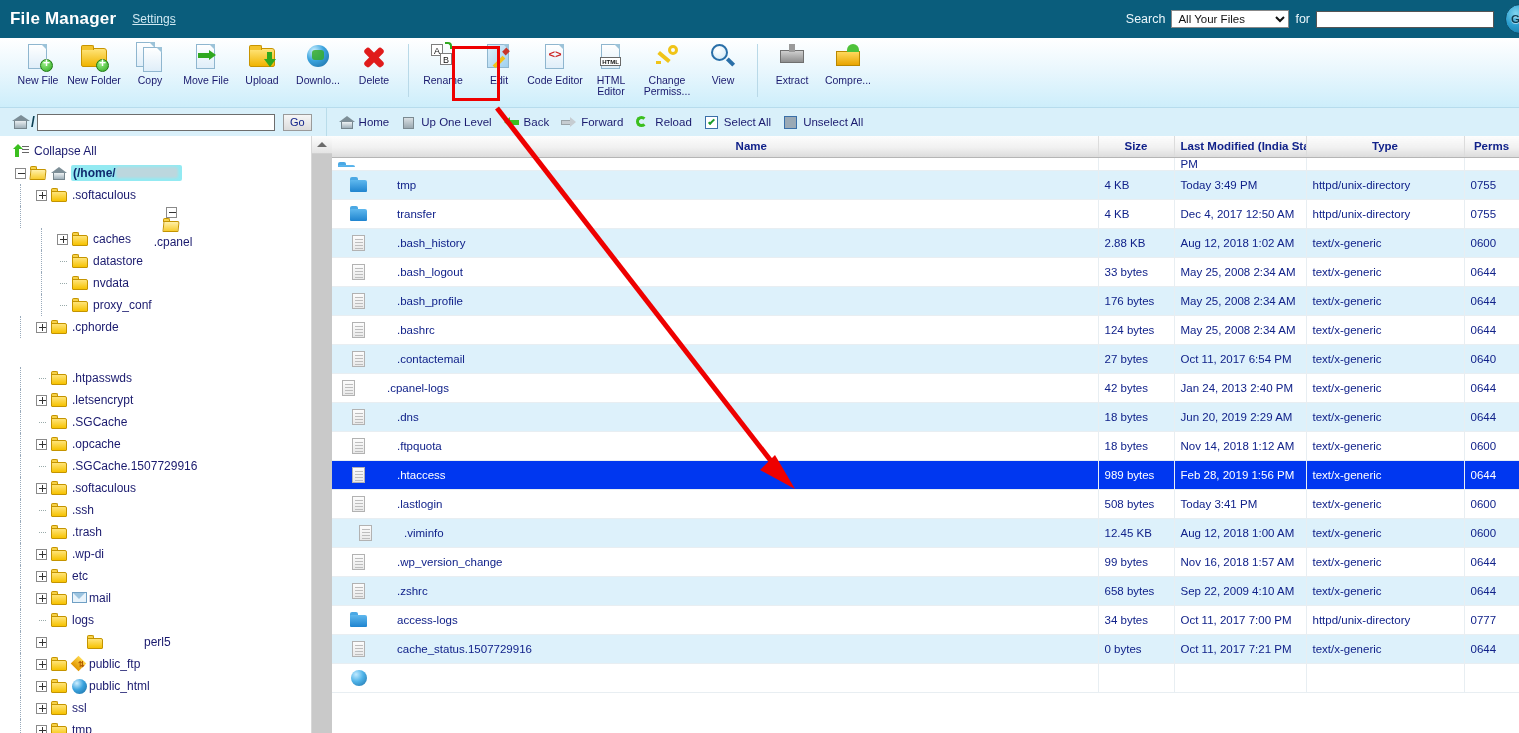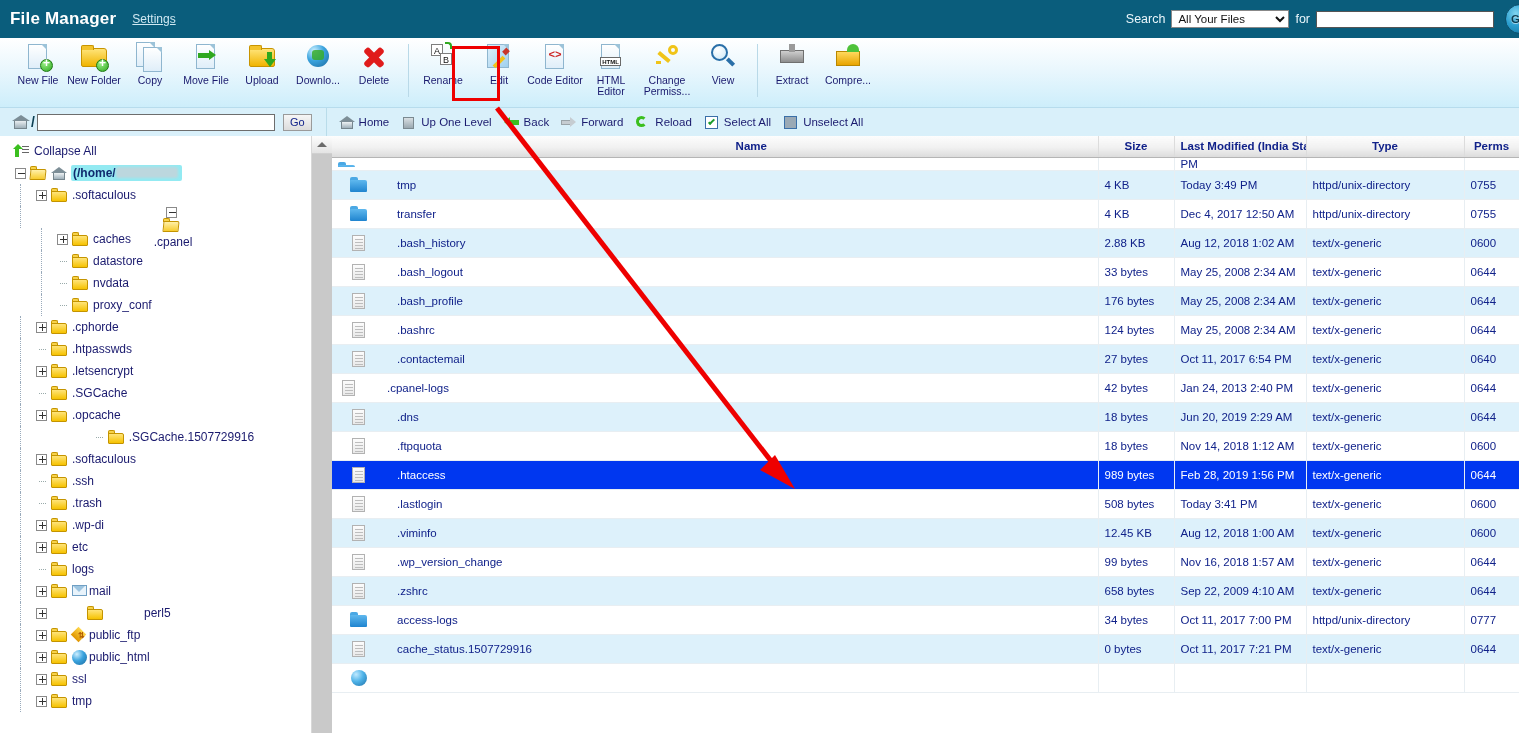--- a/index.html
+++ b/index.html
@@ -553,21 +553,21 @@
         <span class="vline" style="left: 20px;"></span>
         <span class="tw">
           <span class="tw-box plus"></span>
         </span>
         <span class="tf">
           <span class="tf-tab"></span>
           <span class="tf-body"></span>
         </span>
         <span class="tlbl">.cphorde</span>
       </div>
-      <div class="tree-row" style="padding-left: 35px;">
+      <div class="tree-row" style="padding-left: 35px; margin-top: 29px;">
         <span class="vline" style="left: 20px;"></span>
         <span class="tw">
           <span class="tw-dot"></span>
         </span>
         <span class="tf">
           <span class="tf-tab"></span>
           <span class="tf-body"></span>
         </span>
         <span class="tlbl">.htpasswds</span>
       </div>
@@ -597,21 +597,21 @@
         <span class="vline" style="left: 20px;"></span>
         <span class="tw">
           <span class="tw-box plus"></span>
         </span>
         <span class="tf">
           <span class="tf-tab"></span>
           <span class="tf-body"></span>
         </span>
         <span class="tlbl">.opcache</span>
       </div>
-      <div class="tree-row" style="padding-left: 35px; justify-content: center;">
+      <div class="tree-row" style="padding-left: 35px;">
         <span class="vline" style="left: 20px;"></span>
         <span class="tw">
           <span class="tw-dot"></span>
         </span>
         <span class="tf">
           <span class="tf-tab"></span>
           <span class="tf-body"></span>
         </span>
         <span class="tlbl">.SGCache.1507729916</span>
       </div>
@@ -662,46 +662,46 @@
       <div class="tree-row" style="padding-left: 35px;">
         <span class="vline" style="left: 20px;"></span>
         <span class="tw">
           <span class="tw-box plus"></span>
         </span>
         <span class="tf">
           <span class="tf-tab"></span>
           <span class="tf-body"></span>
         </span>
         <span class="tlbl">etc</span>
-      </div>
-      <div class="tree-row" style="padding-left: 35px;">
-        <span class="vline" style="left: 20px;"></span>
-        <span class="tw">
-          <span class="tw-dot"></span>
-        </span>
-        <span class="tf">
-          <span class="tf-tab"></span>
-          <span class="tf-body"></span>
-        </span>
-        <span class="tlbl">logs</span>
       </div>
       <div class="tree-row" style="padding-left: 35px;">
         <span class="vline" style="left: 20px;"></span>
         <span class="tw">
           <span class="tw-box plus"></span>
         </span>
         <span class="tf">
           <span class="tf-tab"></span>
           <span class="tf-body"></span>
         </span>
         <span class="mail-ico">
           <span style="position:absolute;left:0;top:0;width:15px;height:11px;background:#e8f3fb;border:1px solid #6f9fc4;display:block;"></span>
           <span style="position:absolute;left:1px;top:1px;width:0;height:0;border-left:6px solid transparent;border-right:6px solid transparent;border-top:6px solid #9cc4e0;display:block;"></span>
         </span>
         <span class="tlbl">mail</span>
+      </div>
+      <div class="tree-row" style="padding-left: 35px;">
+        <span class="vline" style="left: 20px;"></span>
+        <span class="tw">
+          <span class="tw-dot"></span>
+        </span>
+        <span class="tf">
+          <span class="tf-tab"></span>
+          <span class="tf-body"></span>
+        </span>
+        <span class="tlbl">logs</span>
       </div>
       <div class="tree-row" style="padding-left: 35px; gap: 36px;">
         <span class="vline" style="left: 20px;"></span>
         <span class="tw">
           <span class="tw-box plus"></span>
         </span>
         <span class="tf">
           <span class="tf-tab"></span>
           <span class="tf-body"></span>
         </span>
@@ -965,21 +965,21 @@
               </span>
               <span class="txt">.lastlogin</span>
             </div>
           </td>
           <td>508 bytes</td>
           <td>Today 3:41 PM</td>
           <td>text/x-generic</td>
           <td>0600</td>
         </tr>
         <tr class="alt">
-          <td style="padding-left:18px;">
+          <td style="padding-left:25px;">
             <div class="namecell">
               <span class="fico">
                 <span class="fico-doc"></span>
               </span>
               <span class="txt">.viminfo</span>
             </div>
           </td>
           <td>12.45 KB</td>
           <td>Aug 12, 2018 1:00 AM</td>
           <td>text/x-generic</td>

